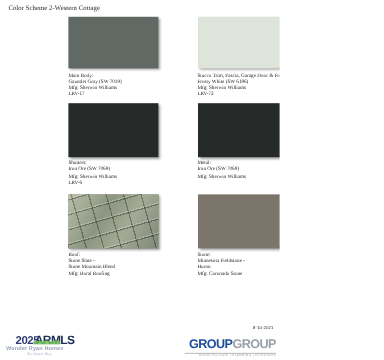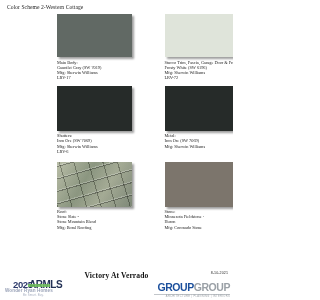--- a/index.html
+++ b/index.html
@@ -329,21 +329,20 @@
           <div>Minnesota Fieldstone -</div>
           <div>Huron</div>
           <div>Mfg:  Coronado Stone</div>
         </div>
       </div>
     </div>
   </div>
 
   <div class="footer">
 
-    <div class="footer-title">Victory At Verrado</div>
 
     <div class="footer-date">8-10-2021</div>
 
     <div class="armls-logo">
       <div class="armls-year">2025</div>
       <div class="armls-mark">ARMLS</div>
       <div class="armls-strike"></div>
       <div class="armls-sub">Wonder Ryan Homes</div>
       <div class="armls-tag">Be Smart. Buy.</div>
     </div>

